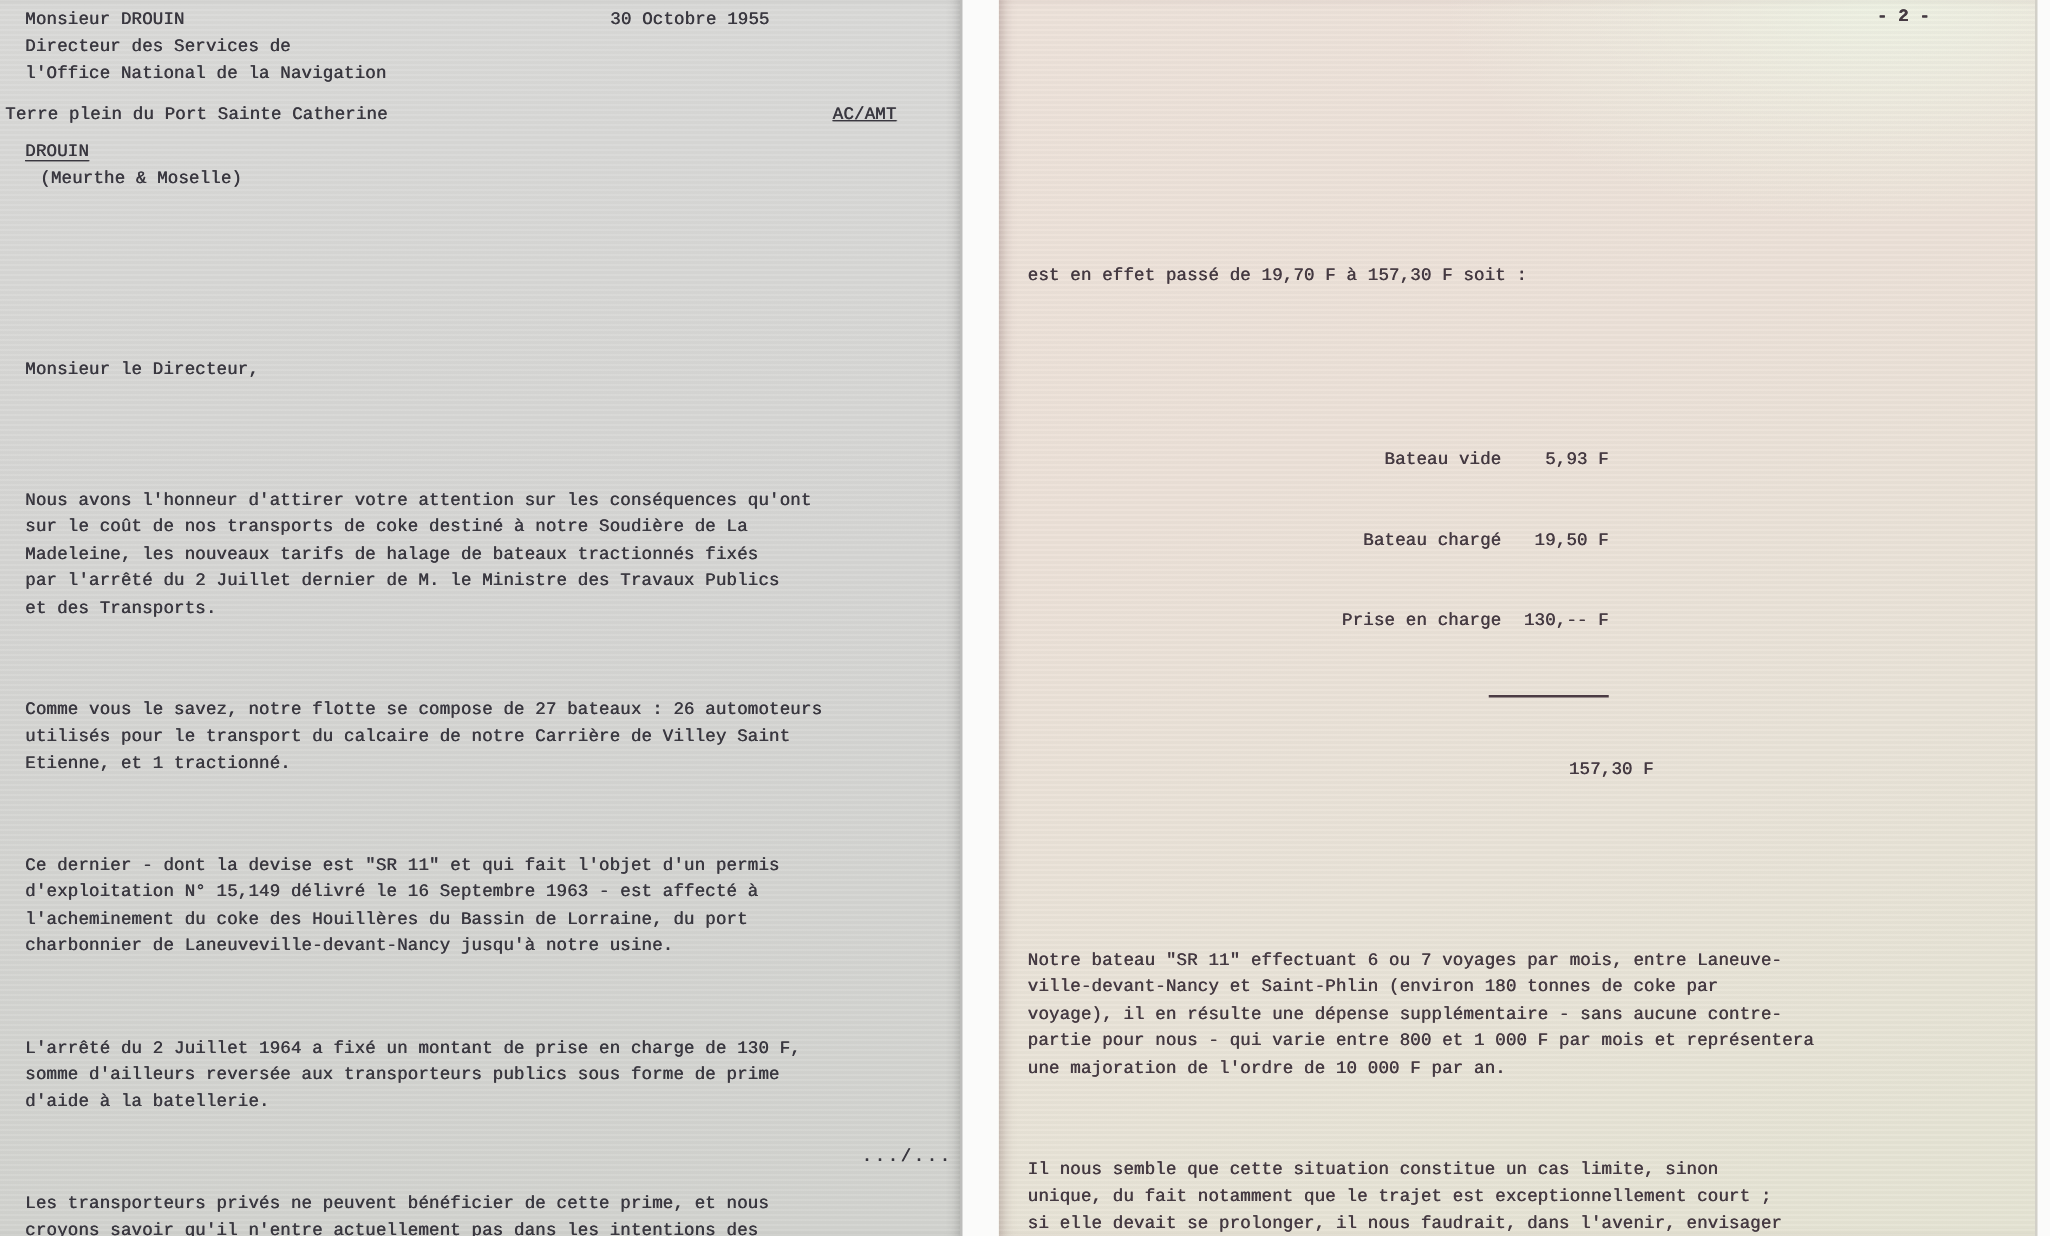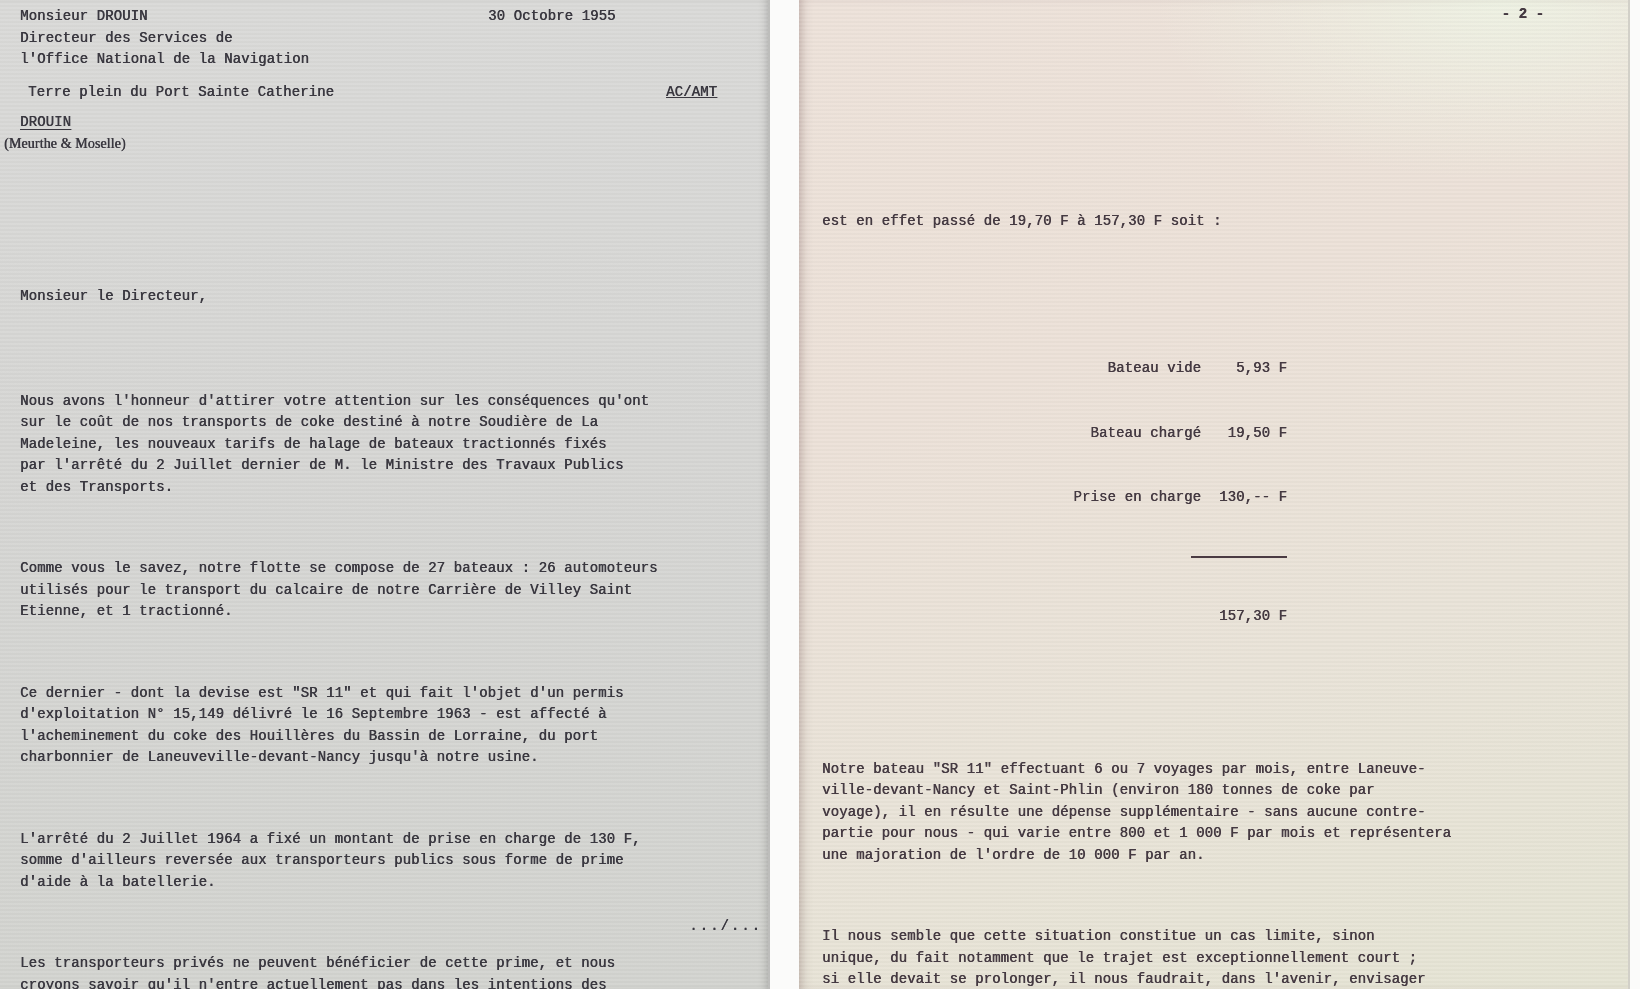--- a/index.html
+++ b/index.html
@@ -45,39 +45,39 @@
   }
   .texture {
     position: absolute; inset: 0; pointer-events: none;
     background: repeating-linear-gradient(0deg, rgba(255,255,255,0.04) 0 2px, rgba(0,0,0,0.02) 2px 4px);
   }
   .thick { text-shadow: 0.4px 0 0 currentColor; }
 
   
   .recipient   { position: absolute; left: 20px;  top: 6px; }
   .p1-date     { position: absolute; left: 488px; top: 6px; }
-  .p1-address  { position: absolute; left: 28px;  top: 82px; text-align: center; }
+  .p1-address  { position: absolute; left: 4px;  top: 82px; text-align: center; }
   .p1-ref      { position: absolute; left: 666px; top: 82px; text-decoration: underline; }
   .p1-city     { position: absolute; left: 20px;  top: 112px; text-decoration: underline; text-underline-offset: 3px; }
-  .p1-dept     { position: absolute; left: 4px;  top: 133px; font-family: Liberation Serif, serif; }
+  .p1-dept     { position: absolute; left: 32px;  top: 133px; }
   .p1-body     { position: absolute; left: 20px;  top: 243px; width: 748px; }
   .salutation  { margin: 0 0 40px 0; }
   .page p.par  { margin: 0 0 17px 0; }
   .continuation { position: absolute; right: 6px; bottom: 52px; letter-spacing: 2px; }
 
   
   .p2-number   { position: absolute; right: 84px; top: 4px; font-weight: bold; }
   .p2-body     { position: absolute; left: 23px; top: 168px; width: 780px; }
   .intro       { margin: 0; }
   .fee-table   { margin: 18px 0 24px 219px; }
   .fee-row     { display: flex; }
   .fee-label   { display: inline-block; width: 160px; text-align: right; }
   .fee-value   { display: inline-block; width: 86px; text-align: right; }
   .fee-total-rule { width: 96px; margin-left: 150px; border-top: 2.5px solid #4b3b43; margin-top: 4px; }
-  .fee-total   { margin-top: 5px; }
+  .fee-total   { margin-top: 5px; gap: 36px; }
 </style>
 </head>
 <body>
 
 <div class="scan">
 
   <div class="page page-1 thick">
     <div class="texture"></div>
 
     <div class="recipient">Monsieur DROUIN

